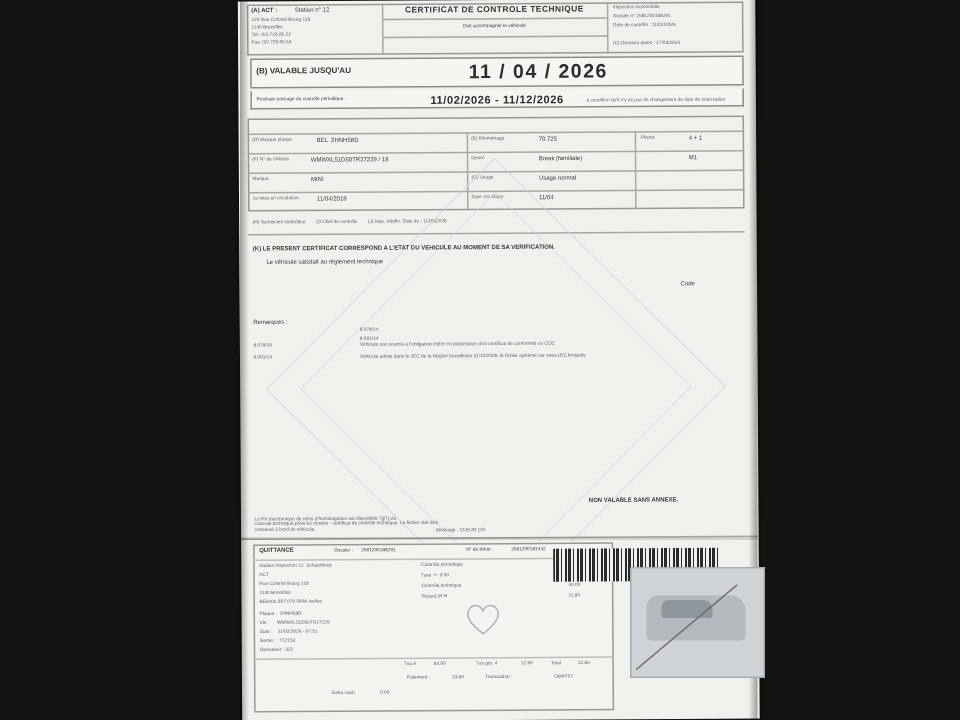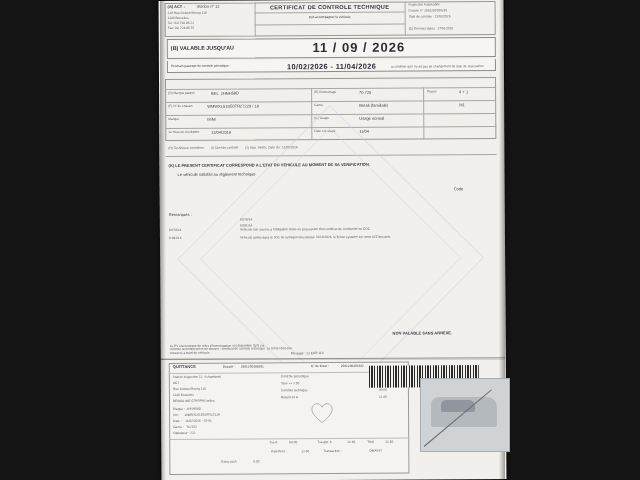--- a/index.html
+++ b/index.html
@@ -252,25 +252,25 @@
     <div id="hdr-title">CERTIFICAT DE CONTROLE TECHNIQUE</div>
     <div class="txt t4 centered" style="left:96px; top:16px; width:150px;">Doit accompagner le véhicule</div>
 
     <div class="txt t4 grey" style="left:250px; top:4px;">Inspection Automobile</div>
     <div class="txt t4 grey" style="left:250px; top:10px;">Dossier n° 2581200188291</div>
     <div class="txt t4 grey" style="left:250px; top:16px;">Date de contrôle : 11/02/2026</div>
     <div class="txt t4 grey" style="left:250px; top:28px;">(C) Derniers dates : 17/03/2025</div>
 
     <div id="valid-row"></div>
     <div id="valid-label">(B) VALABLE JUSQU'AU</div>
-    <div id="valid-date">11 / 09 / 2026</div>
+    <div id="valid-date">11 / 04 / 2026</div>
 
     <div id="next-row"></div>
     <div class="txt t4" style="left:12px; top:64px;">Prochain passage du contrôle périodique :</div>
-    <div id="next-dates">10/02/2026 - 11/04/2026</div>
+    <div id="next-dates">11/02/2026 - 11/12/2026</div>
     <div class="txt t4 grey" style="left:232px; top:66px;">à condition qu'il n'y ait pas de changement de date de réservation</div>
 
     <div class="box" style="left:6px; top:78px; width:331px; height:62px;"></div>
     <div class="hr" style="left:6px; top:88px; width:331px;"></div>
     <div class="hr" style="left:6px; top:101px; width:331px;"></div>
     <div class="hr" style="left:6px; top:114px; width:331px;"></div>
     <div class="hr" style="left:6px; top:127px; width:331px;"></div>
     <div class="vr" style="left:152px; top:88px; height:52px;"></div>
     <div class="vr" style="left:264px; top:88px; height:52px;"></div>
 

